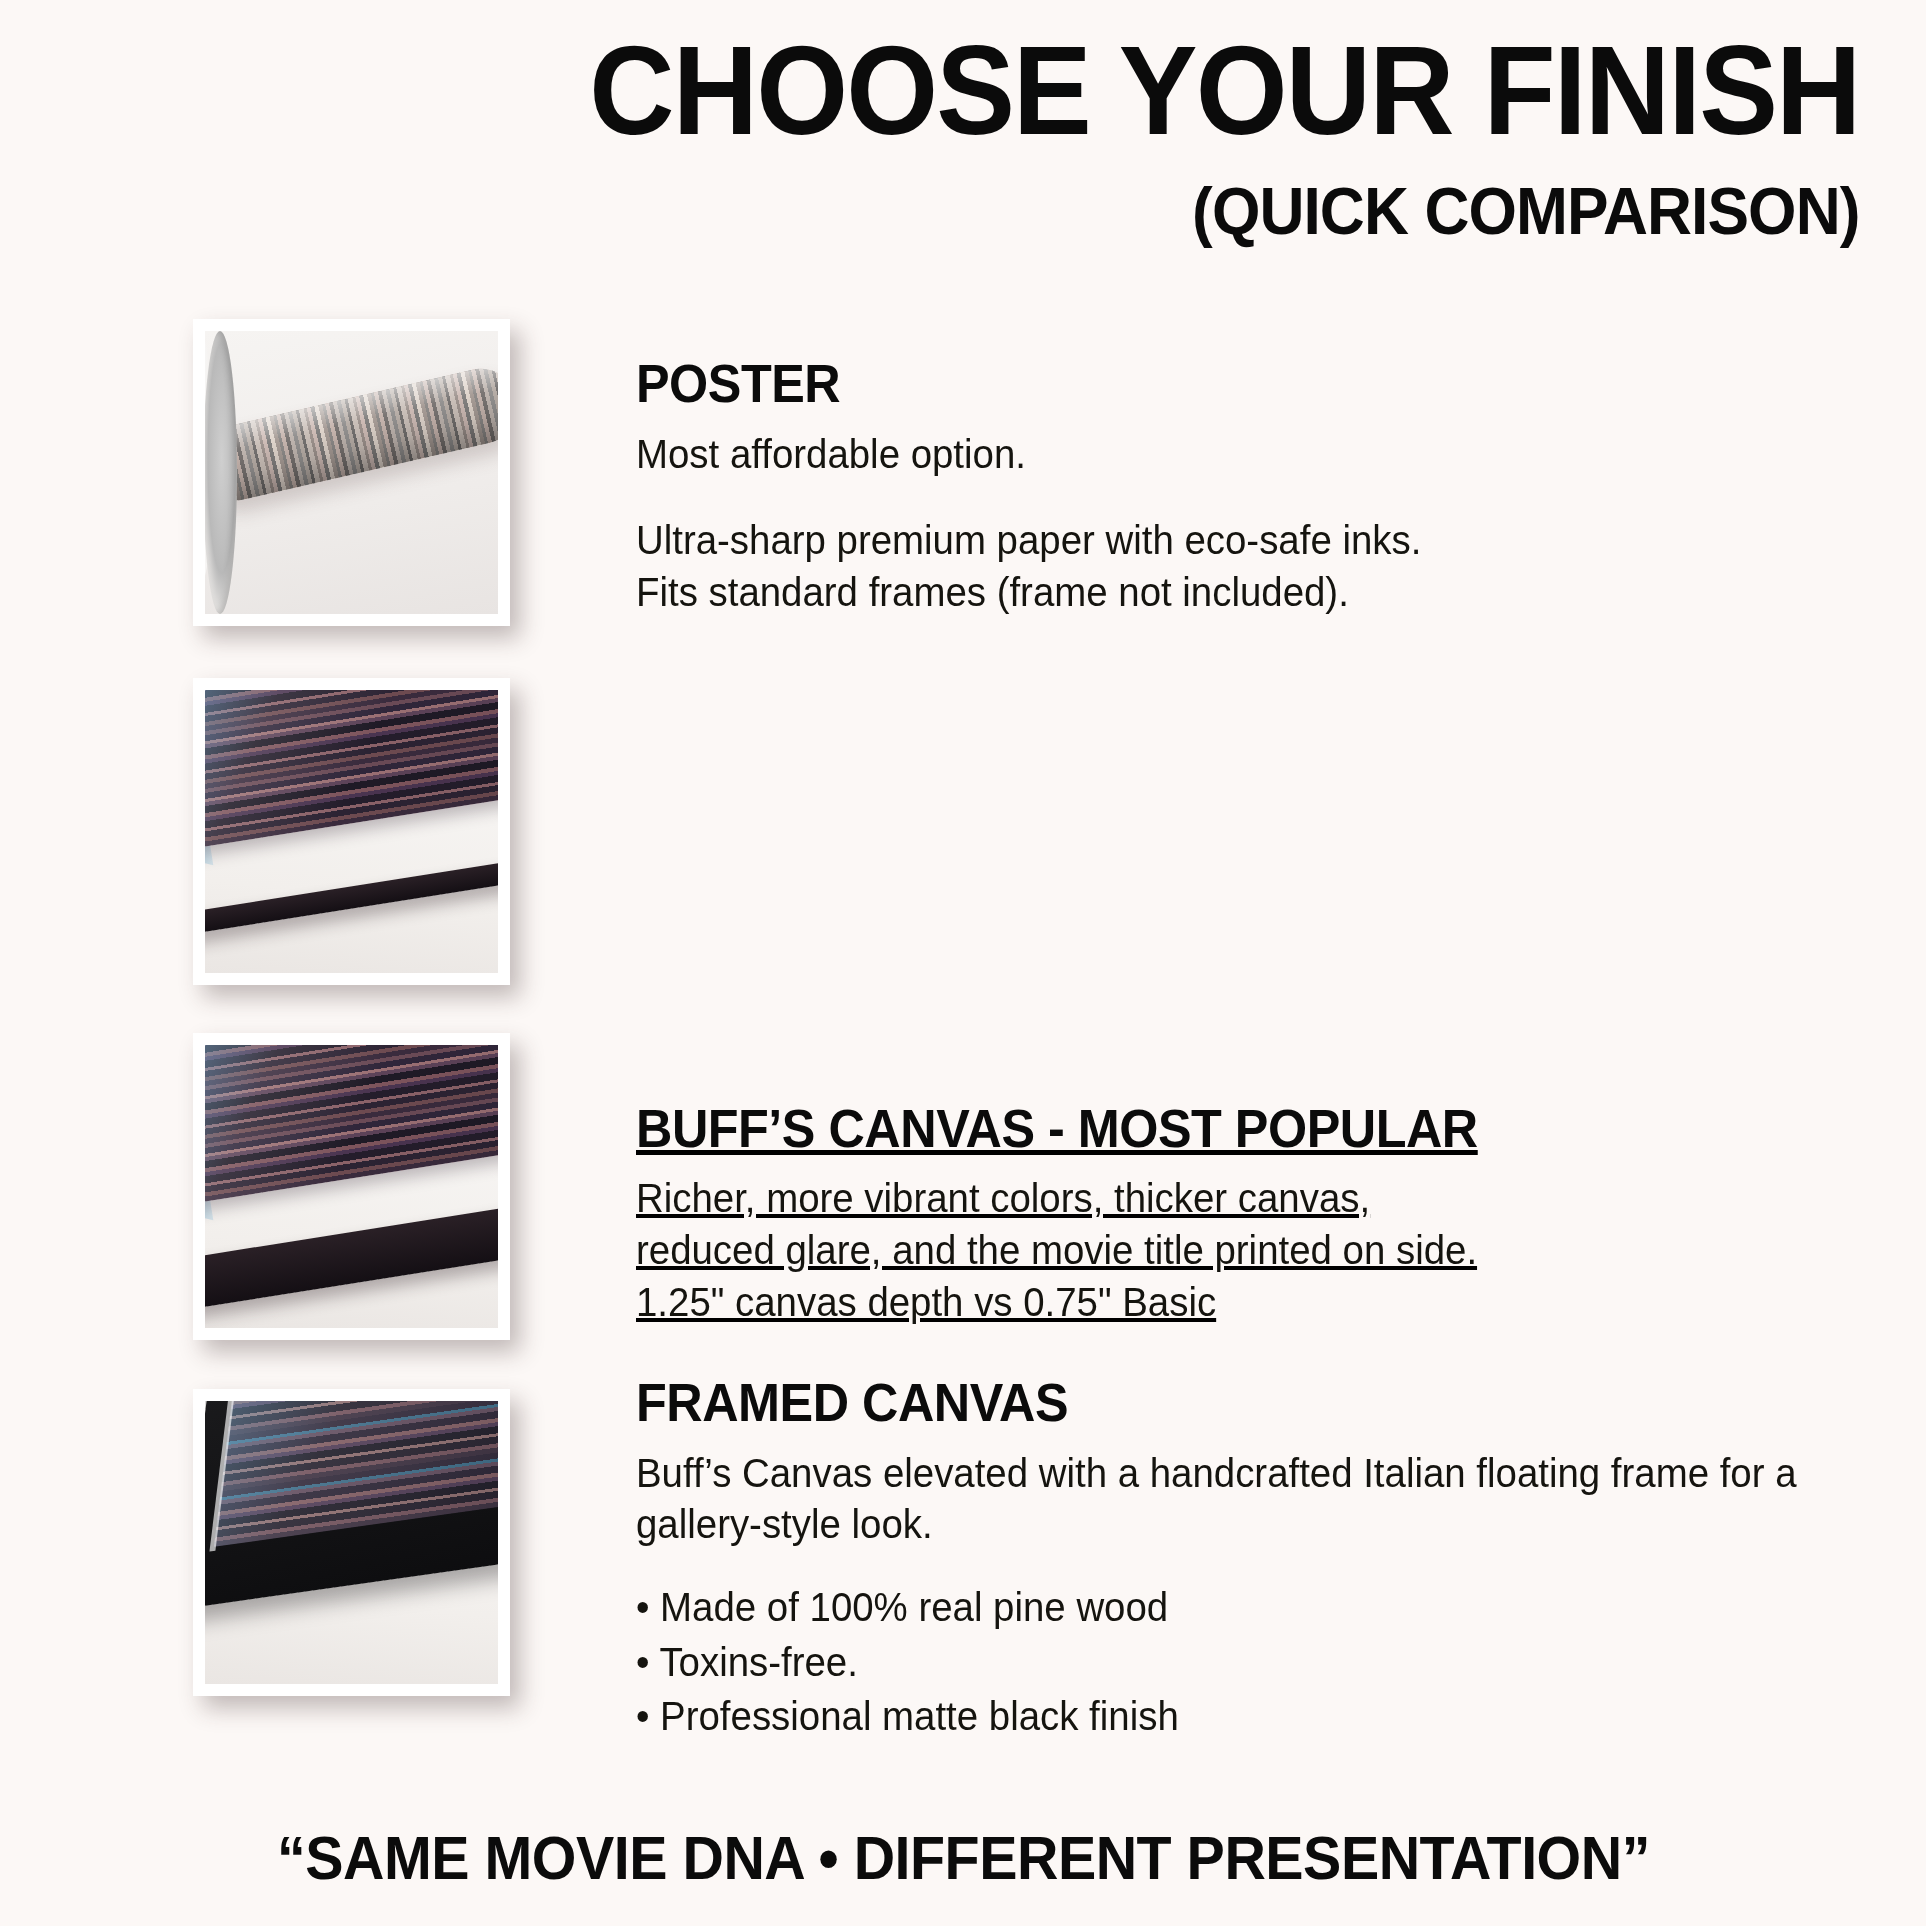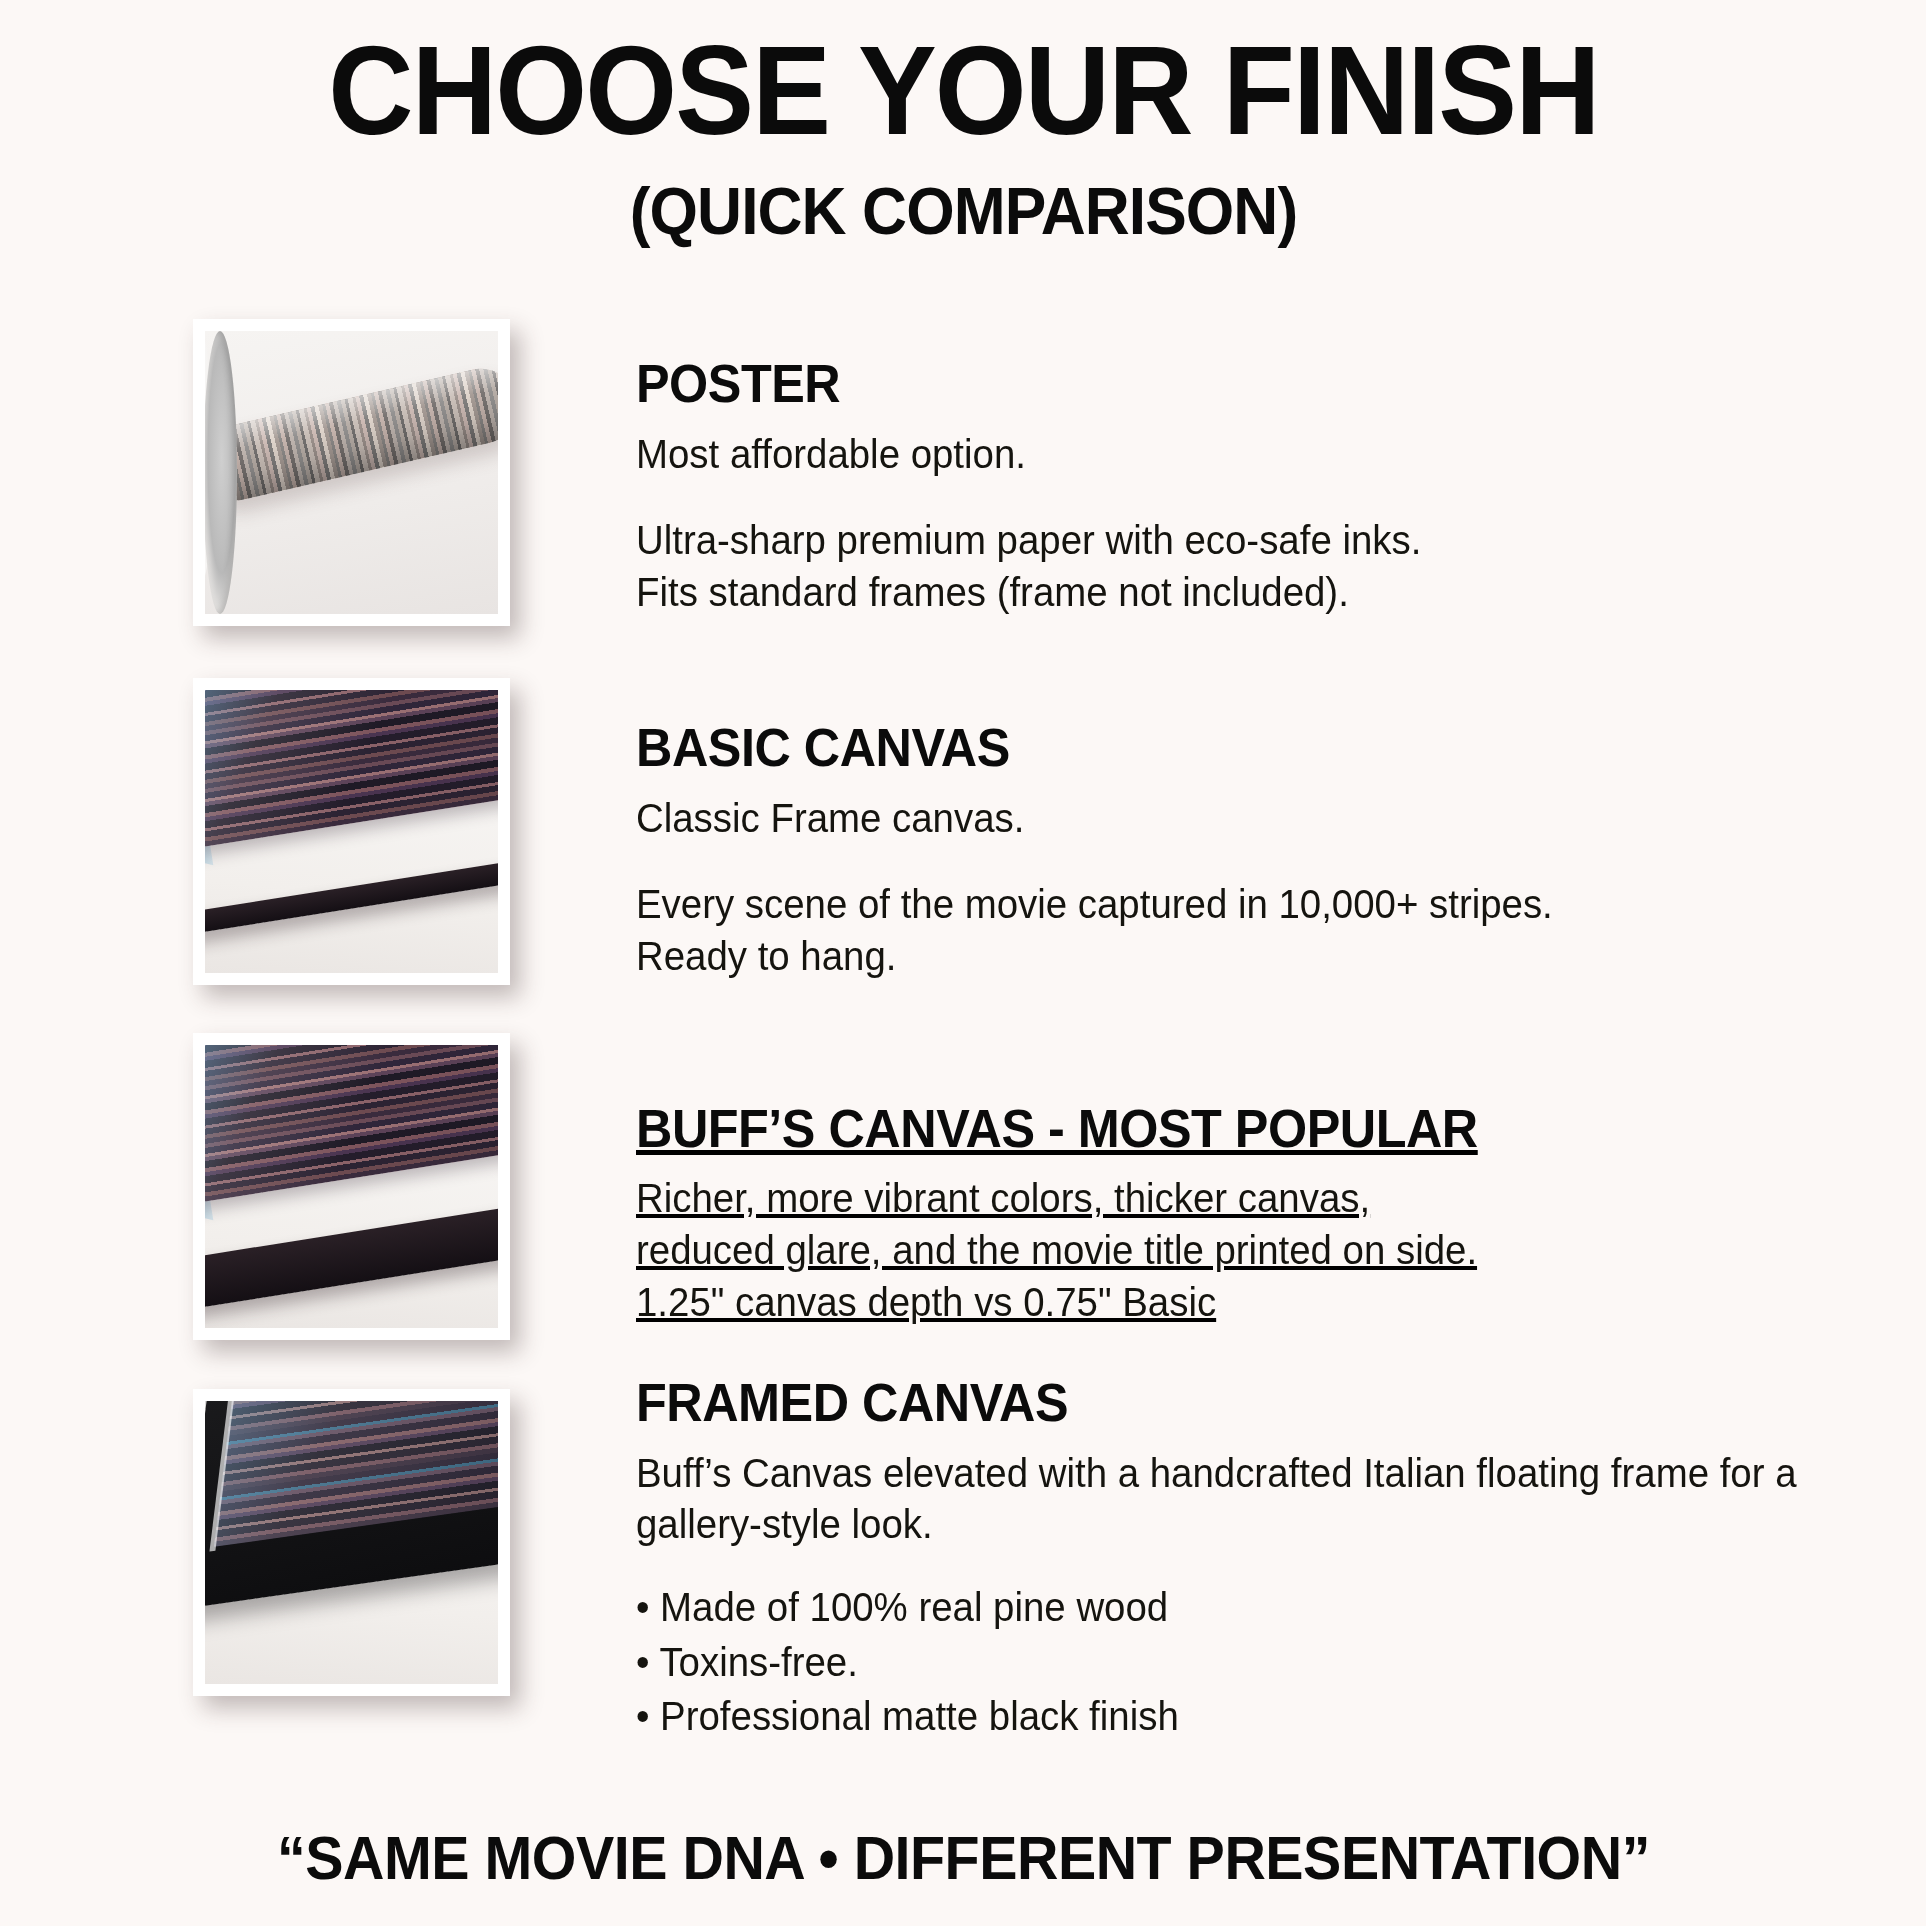--- a/index.html
+++ b/index.html
@@ -10,21 +10,21 @@
     width: 1927px;
     height: 1927px;
     background: #FCF8F6;
     font-family: "Liberation Sans", sans-serif;
     overflow: hidden;
     position: relative;
   }
 
   
   .header {
-    text-align: center;
+    text-align: right;
     padding-top: 26px;
   }
   .title {
     font-size: 127px;
     font-weight: bold;
     letter-spacing: -2px;
     color: #0B0B0B;
     line-height: 1.02;
     transform: scaleX(0.93);
   }
@@ -299,28 +299,20 @@
         <div class="photo">
           <div class="slab-scene"></div>
           <div class="slab-edge"></div>
           <div class="slab-side"></div>
           <div class="slab-face">
             <div class="slab-gloss"></div>
           </div>
         </div>
       </div>
     </div>
-    <div class="text-col">
-      <div class="item-title">BASIC CANVAS</div>
-      <div class="item-lead">Classic Frame canvas.</div>
-      <div class="item-body">
-        <span class="ln">Every scene of the movie captured in 10,000+ stripes.</span>
-        <span class="ln">Ready to hang.</span>
-      </div>
-    </div>
   </div>
 
   <div class="row row-2">
     <div class="thumb-wrap">
       <div class="thumb">
         <div class="photo">
           <div class="slab-scene"></div>
           <div class="slab-edge thick"></div>
           <div class="slab-side"></div>
           <div class="slab-face">

